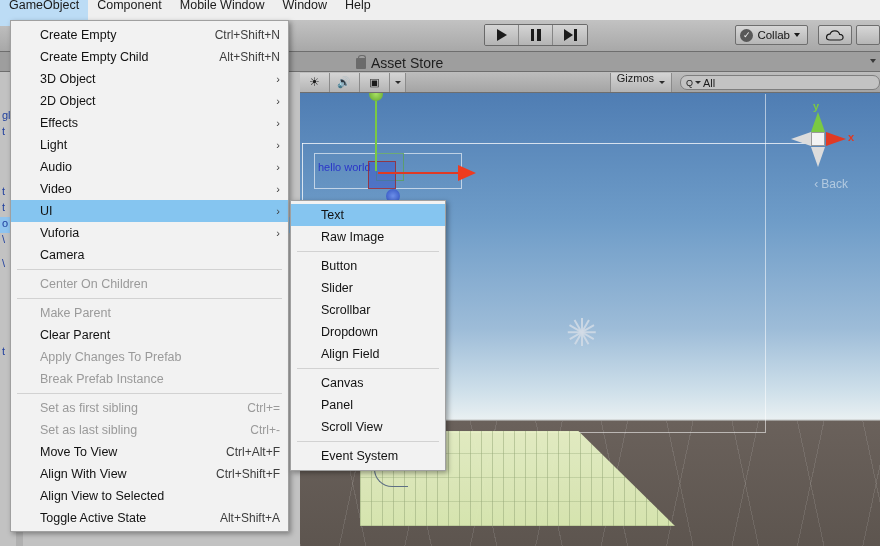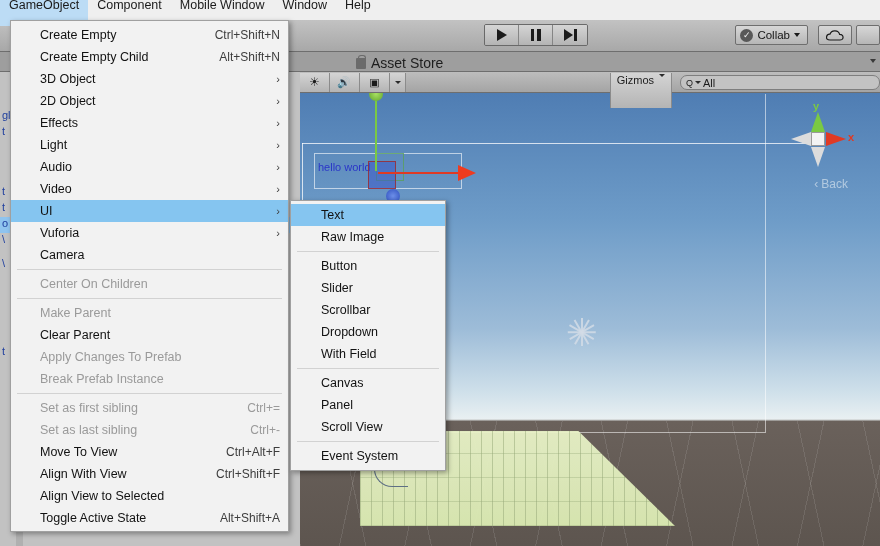--- a/index.html
+++ b/index.html
@@ -115,24 +115,24 @@
     width: 30px; height: 19px;
     background: linear-gradient(#d4d4d4, #b4b4b4);
     border-right: 1px solid #8b8b8b;
     display: flex; align-items: center; justify-content: center;
     font-size: 11px; color: #1b1b1b;
   }
   .sv-btn.narrow { width: 16px; }
   .sun-glyph { font-size: 12px; line-height: 12px; }
   .gizmos-box {
     position: absolute; right: 208px; top: 1px;
-    height: 35px; padding: 1px 6px;
+    height: 19px; padding: 8px 6px;
     background: linear-gradient(#d4d4d4, #b4b4b4);
     border-left: 1px solid #8b8b8b; border-right: 1px solid #8b8b8b;
-    display: flex; align-items: flex-start; gap: 5px;
+    display: flex; align-items: flex-end; gap: 5px;
     font-size: 11px; color: #1b1b1b;
   }
   .search-box {
     position: absolute; right: 0px; top: 3px;
     width: 200px; height: 15px;
     background: #c3c3c3;
     border: 1px solid #7e7e7e; border-radius: 7px;
     display: flex; align-items: center; gap: 2px;
     padding-left: 5px;
     font-size: 11px; color: #1b1b1b;
@@ -556,21 +556,21 @@
       <div class="smi">
         <span>Slider</span>
       </div>
       <div class="smi">
         <span>Scrollbar</span>
       </div>
       <div class="smi">
         <span>Dropdown</span>
       </div>
       <div class="smi">
-        <span>With Field</span>
+        <span>Align Field</span>
       </div>
       <div class="sep"></div>
       <div class="smi">
         <span>Canvas</span>
       </div>
       <div class="smi">
         <span>Panel</span>
       </div>
       <div class="smi">
         <span>Scroll View</span>

